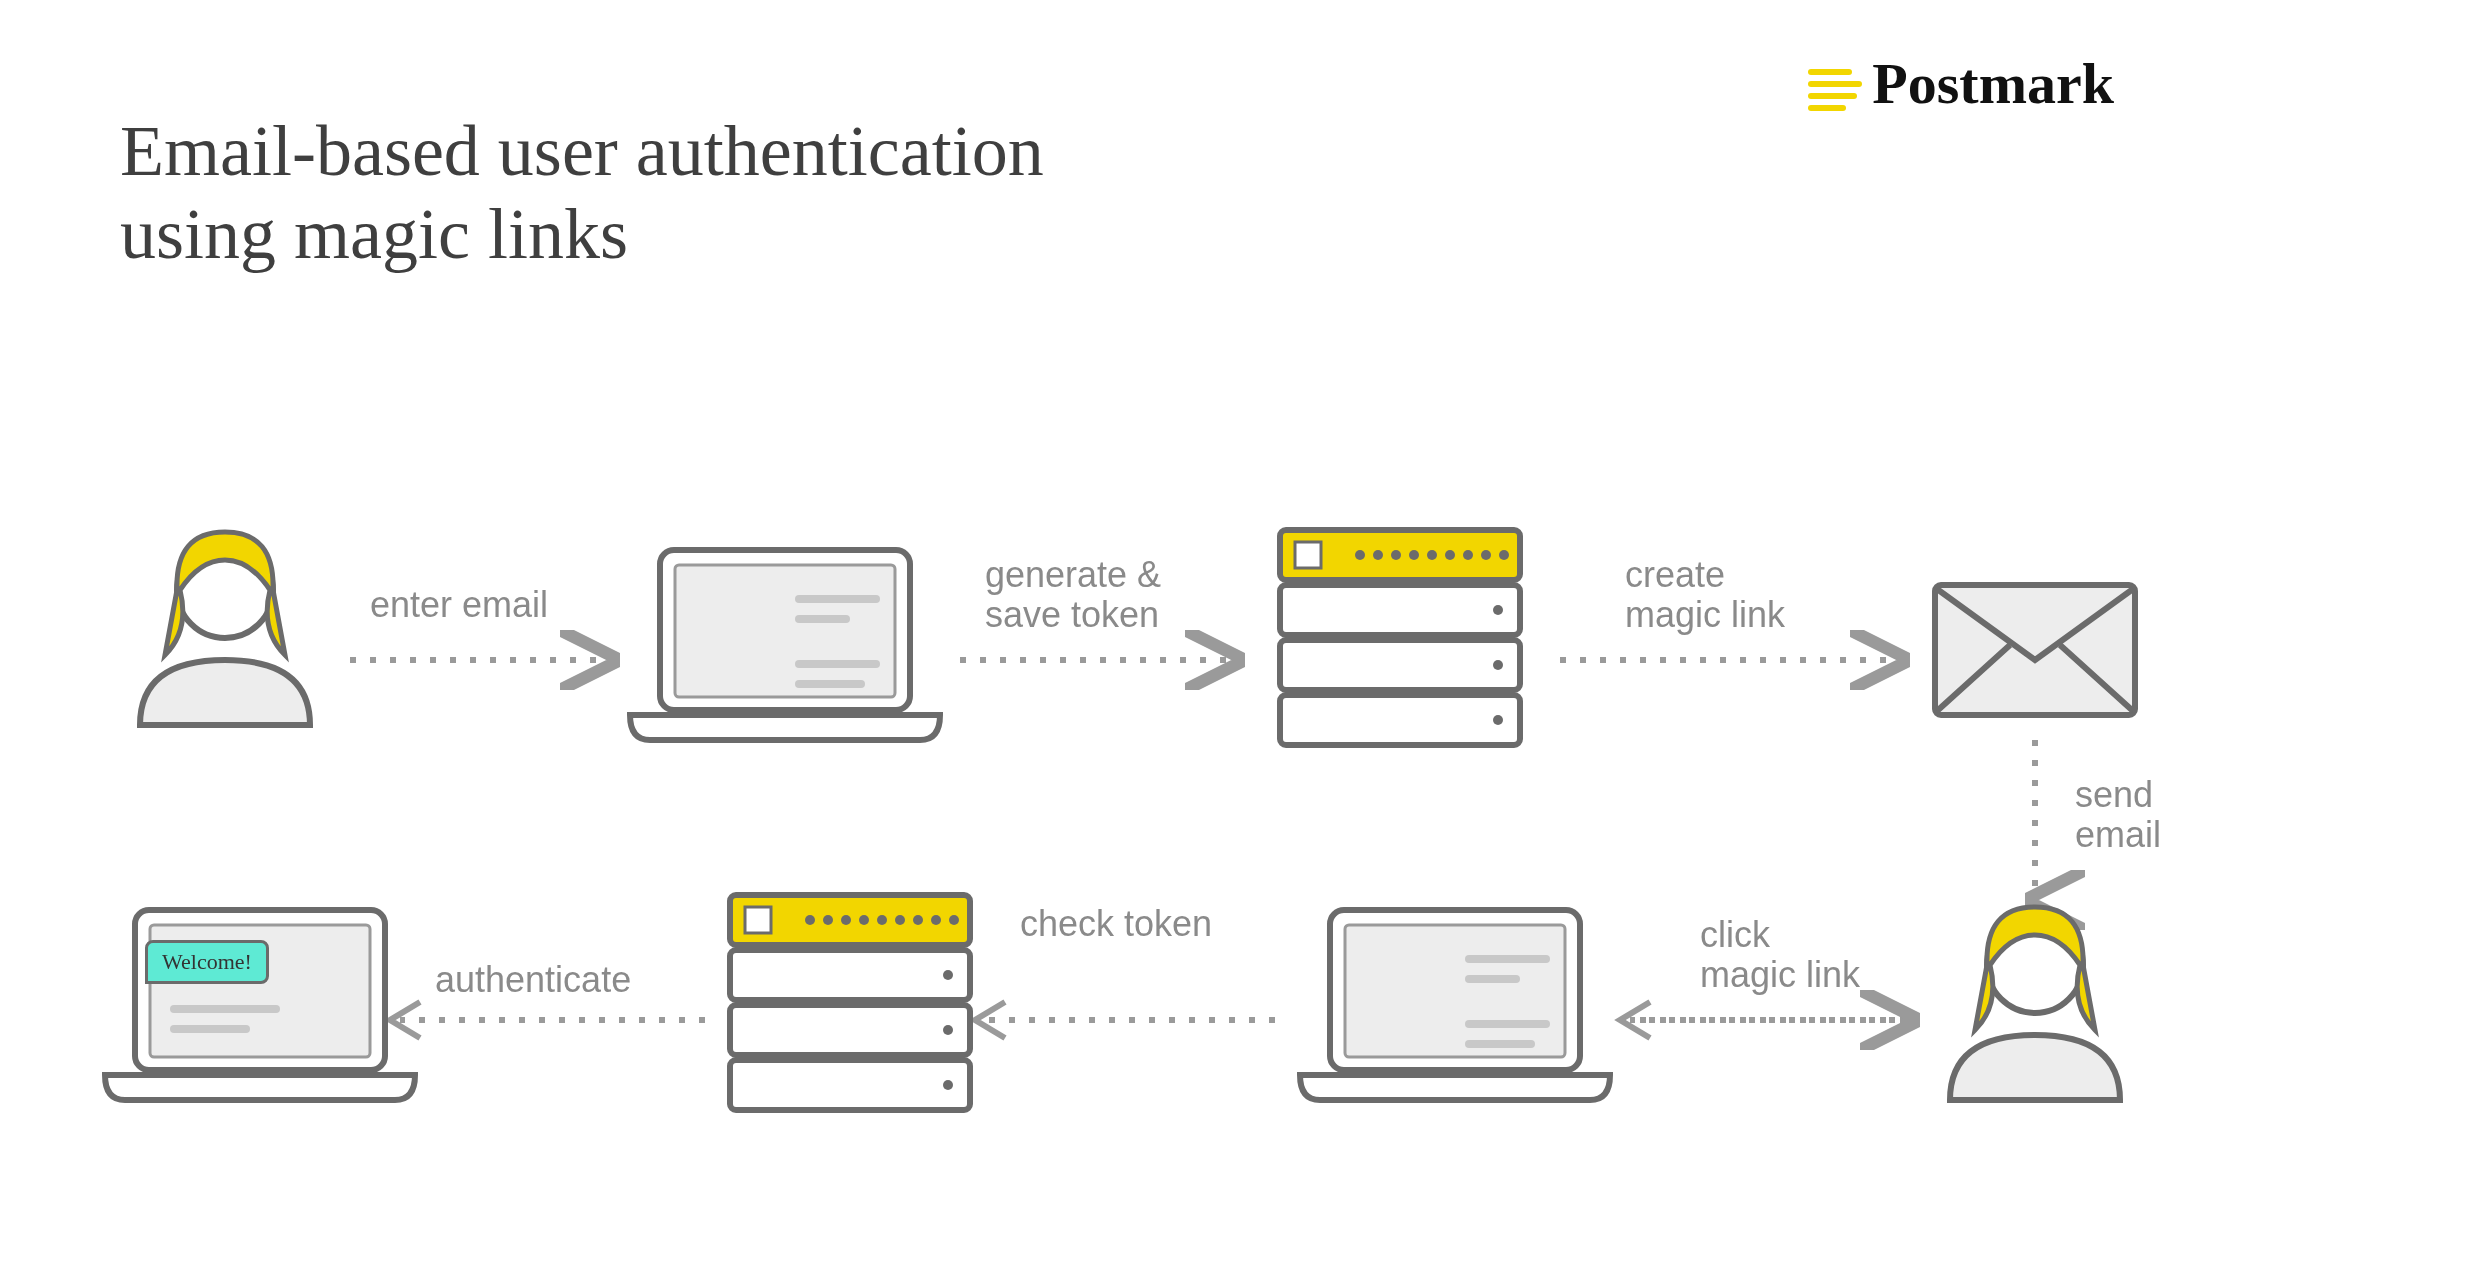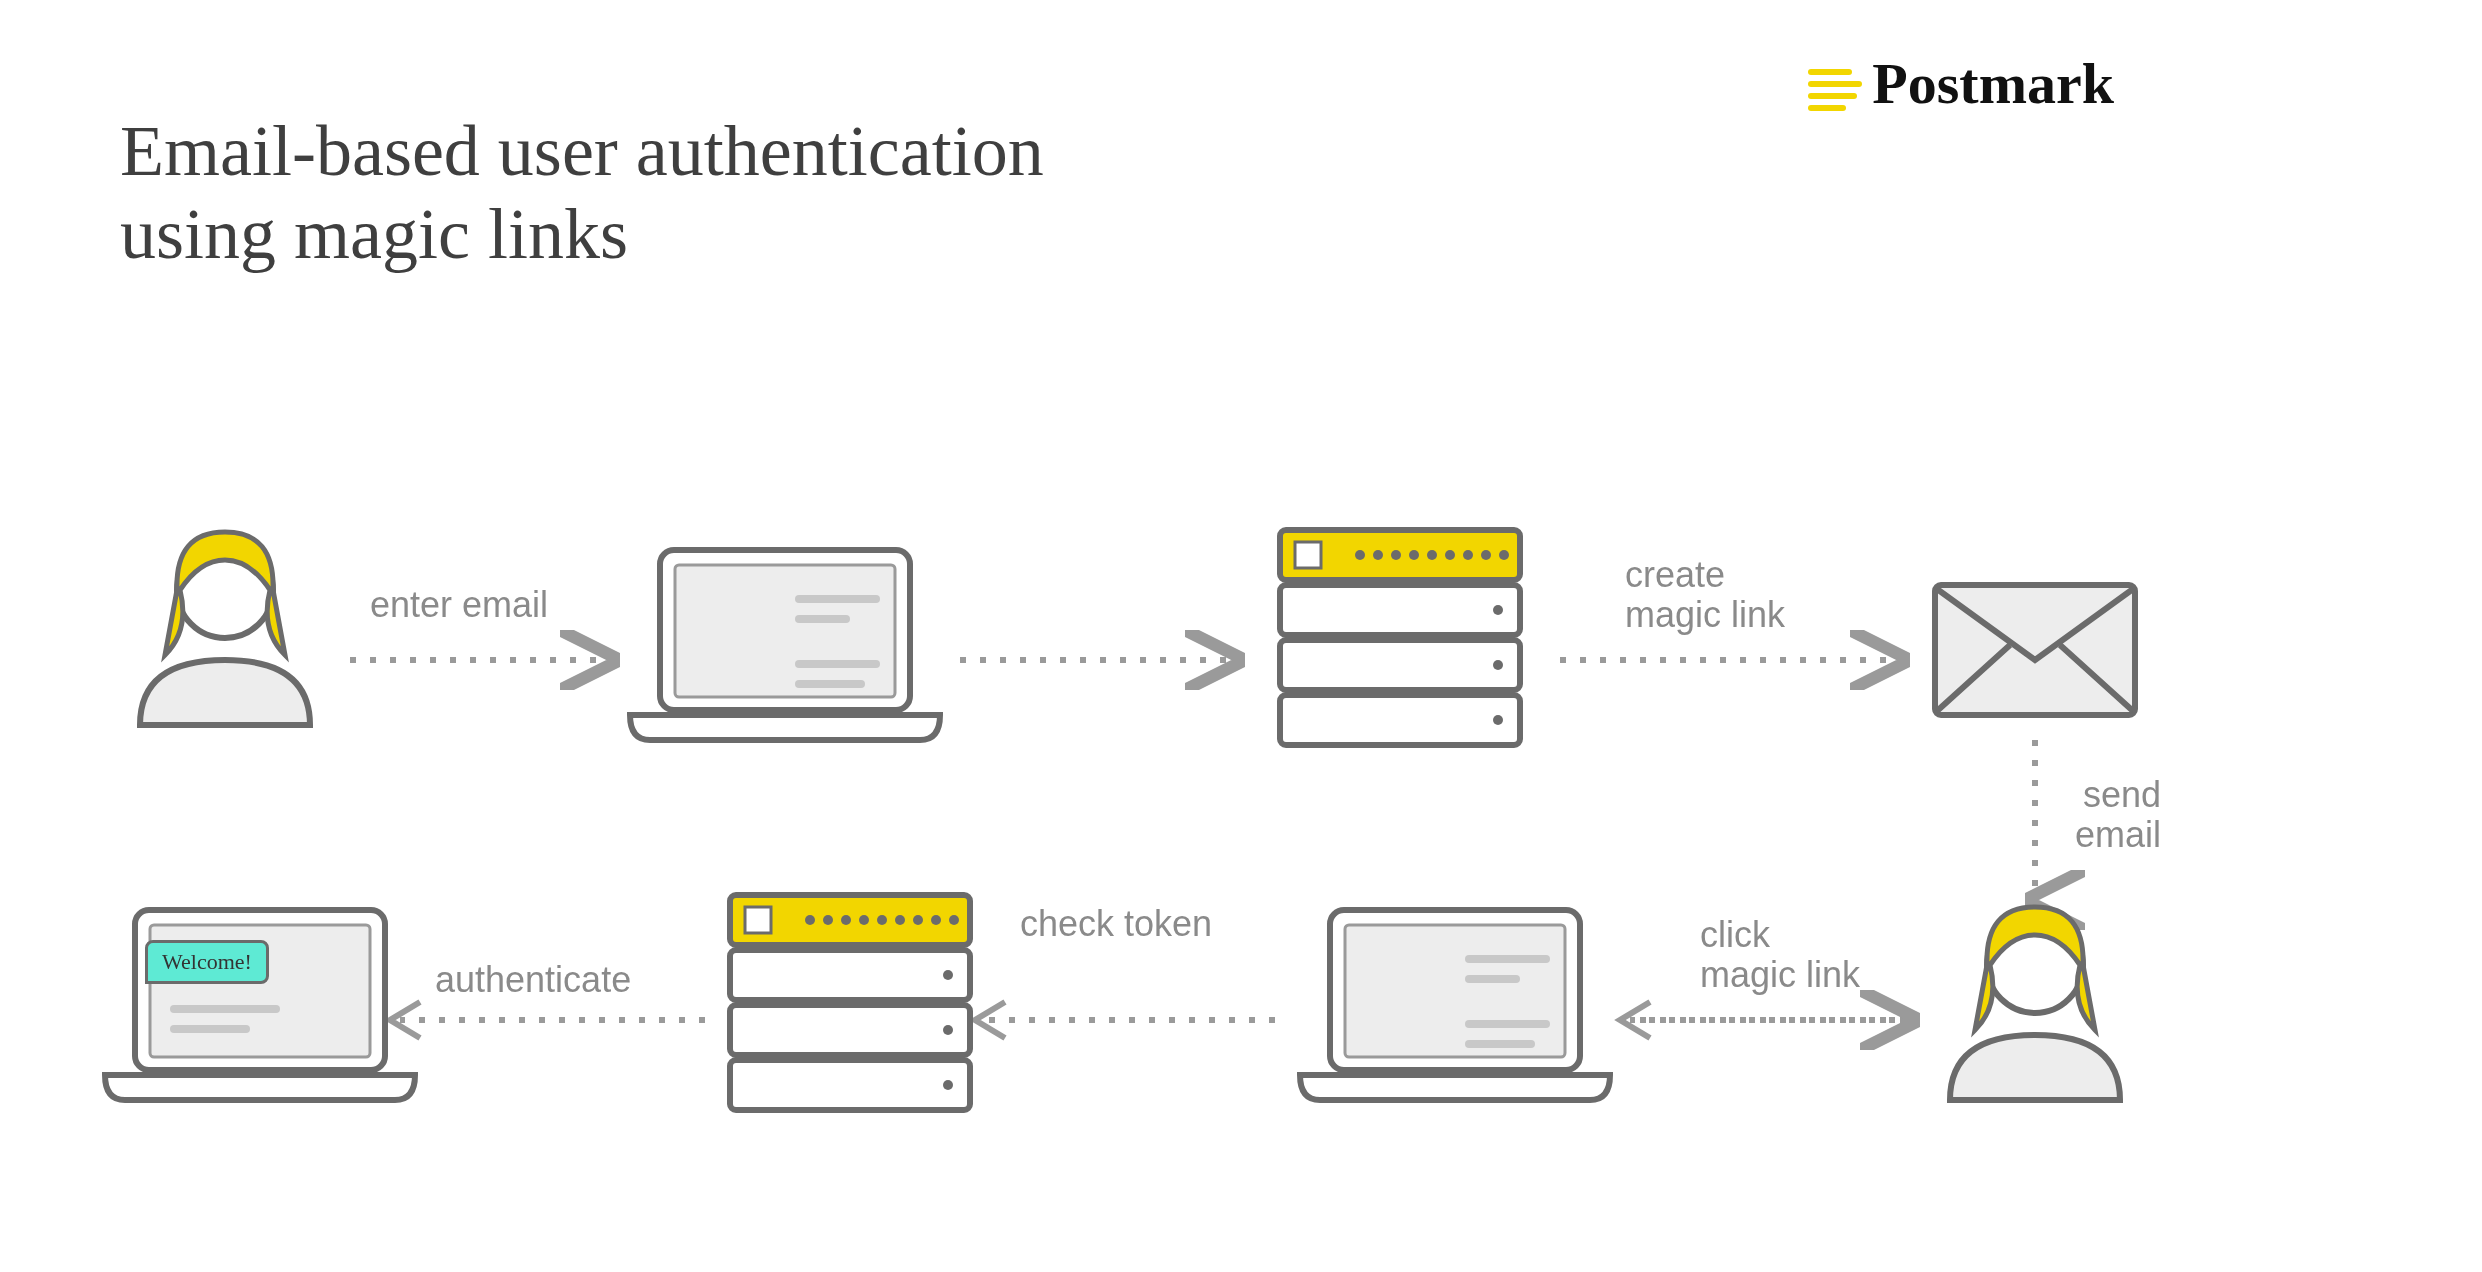--- a/index.html
+++ b/index.html
@@ -135,23 +135,25 @@
 
       <line x1="1275" y1="1020" x2="985" y2="1020" stroke-dasharray="6 14"></line>
       <polyline points="1005,1002 975,1020 1005,1038"></polyline>
 
       <line x1="705" y1="1020" x2="400" y2="1020" stroke-dasharray="6 14"></line>
       <polyline points="420,1002 390,1020 420,1038"></polyline>
     </g>
   </svg>
 
   <div class="arrow-label" style="left:370px; top:585px;">enter email</div>
+  <div class="arrow-label" style="left:985px; top:555px;">generate &amp;
+save token</div>
   <div class="arrow-label" style="left:1625px; top:555px;">create
 magic link</div>
-  <div class="arrow-label" style="left:2075px; top:775px;text-align:right;">send
+  <div class="arrow-label" style="left:2075px; top:775px;">send
 email</div>
   <div class="arrow-label" style="left:1700px; top:915px; text-align:left;">click
 magic link</div>
   <div class="arrow-label" style="left:1020px; top:904px;">check token</div>
   <div class="arrow-label" style="left:435px; top:960px;">authenticate</div>
 
   <div class="node" style="left:120px; top:520px;">
     <svg width="210" height="210">
       <circle cx="105" cy="70" r="48" fill="#ffffff" stroke="#6b6b6b" stroke-width="6"></circle>
       <path d="M20 205 Q20 140 105 140 Q190 140 190 205 Z" fill="#ededed" stroke="#6b6b6b" stroke-width="6"></path>

